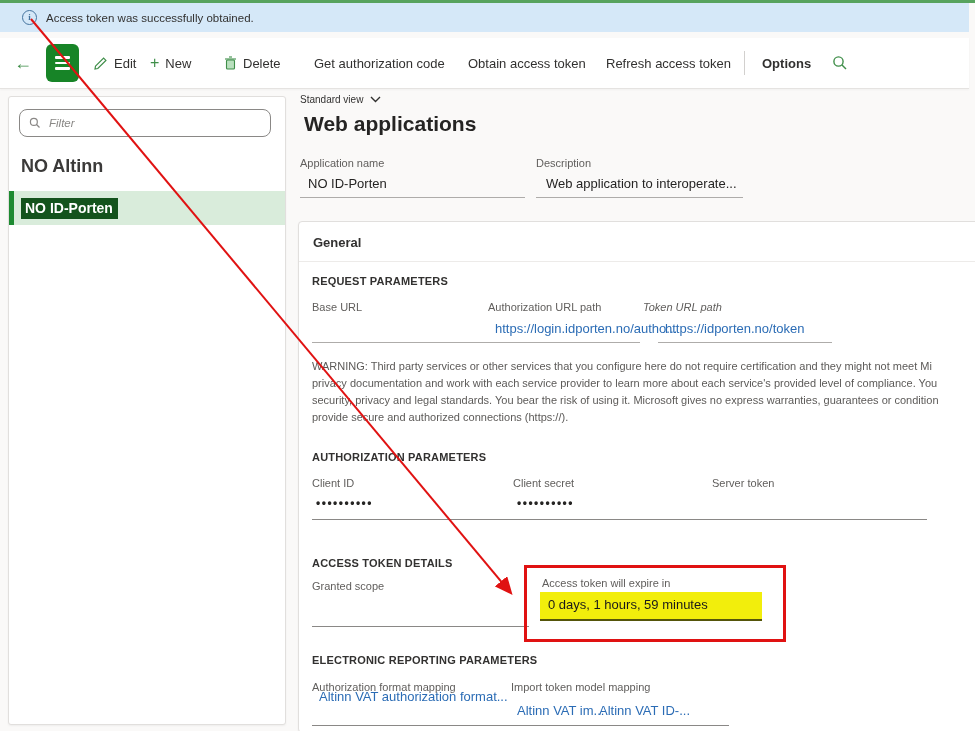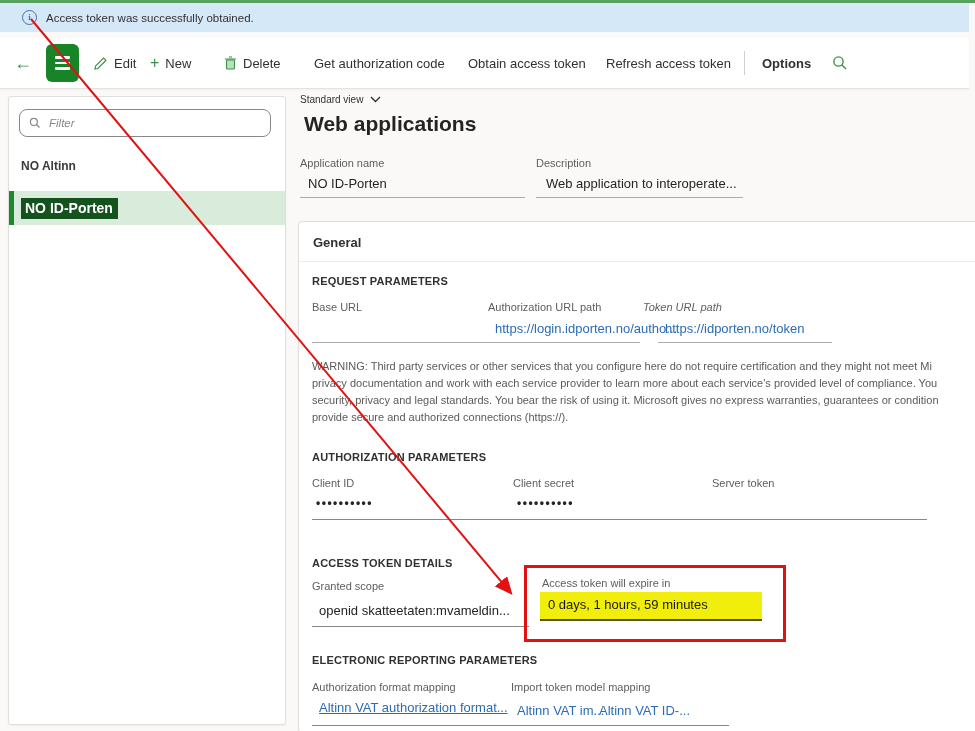--- a/index.html
+++ b/index.html
@@ -21,21 +21,21 @@
   .tb-icon{color:#3f8e49;font-size:16px;}
   #nav-toggle{left:46px;top:6px;height:38px;width:33px;background:#178427;border-radius:6px;display:flex;align-items:center;justify-content:center;flex-direction:column;gap:3px;cursor:pointer;}
   #nav-toggle .bar{width:15px;height:2.5px;background:#fff;border-radius:1px;}
   .tb-divider{position:absolute;top:13px;left:744px;width:1px;height:24px;background:#d2d0ce;}
   
   #left-panel{left:8px;top:96px;width:276px;height:627px;background:#fff;border:1px solid #e1dfdd;border-radius:3px;box-shadow:0 1px 2px rgba(0,0,0,0.05);}
   #filter-box{position:absolute;left:10px;top:12px;width:250px;height:26px;border:1px solid #8a8886;border-radius:8px;background:#fff;display:flex;align-items:center;}
   #filter-input{border:none;outline:none;background:transparent;font-size:11.5px;font-style:italic;color:#605e5c;width:200px;font-family:"Liberation Sans",sans-serif;}
   #filter-input::placeholder{color:#8a8886;}
   .list-item-plain{position:absolute;left:0;top:52px;width:100%;height:34px;display:flex;align-items:center;cursor:pointer;}
-  .list-item-plain span{margin-left:12px;font-size:12px;font-weight:bold;color:#3b3a39;}
+  .list-item-plain span{margin-left:12px;font-size:18px;font-weight:bold;color:#3b3a39;}
   .list-item-selected{position:absolute;left:0;top:94px;width:100%;height:34px;background:#d9ecdb;border-left:5px solid #1d8a31;box-sizing:border-box;display:flex;align-items:center;cursor:pointer;}
   .list-item-selected span{margin-left:7px;font-size:14px;font-weight:bold;color:#fff;background:#14531d;padding:2px 5px 3px 4px;}
   
   #view-selector{left:300px;top:94px;display:flex;align-items:center;gap:7px;font-size:10px;color:#323130;cursor:pointer;}
   #page-title{left:298px;top:112px;font-size:21px;font-weight:bold;color:#252423;margin-left:6px;}
   .lbl{font-size:11px;color:#605e5c;white-space:nowrap;}
   .val{font-size:13px;color:#252423;white-space:nowrap;}
   .link{font-size:13px;color:#2b6cb5;white-space:nowrap;cursor:pointer;}
   .uline{height:1px;background:#aeacaa;}
   .uline-dark{height:1px;background:#8a8886;}
@@ -170,30 +170,29 @@
     <div class="abs dots" style="left:17px;top:274px;">••••••••••</div>
     <div class="abs uline-dark" style="left:13px;top:297px;width:217px;"></div>
     <div class="abs lbl" style="left:214px;top:255px;">Client secret</div>
     <div class="abs dots" style="left:218px;top:274px;">••••••••••</div>
     <div class="abs uline-dark" style="left:214px;top:297px;width:217px;"></div>
     <div class="abs lbl" style="left:413px;top:255px;">Server token</div>
     <div class="abs uline-dark" style="left:413px;top:297px;width:215px;"></div>
 
     <div class="abs sect" style="left:13px;top:335px;">ACCESS TOKEN DETAILS</div>
     <div class="abs lbl" style="left:13px;top:358px;text-align:right;">Granted scope</div>
-    <div class="abs val" style="left:20px;top:381px;">openid skatteetaten:mvameldin...</div>
     <div class="abs uline-dark" style="left:13px;top:404px;width:217px;"></div>
     <div class="abs lbl" style="left:243px;top:355px;">Access token will expire in</div>
     <div id="expire-value-box" class="abs">
       <span class="val">0 days, 1 hours, 59 minutes</span>
     </div>
 
     <div class="abs sect" style="left:13px;top:432px;">ELECTRONIC REPORTING PARAMETERS</div>
     <div class="abs lbl" style="left:13px;top:459px;">Authorization format mapping</div>
-    <div class="abs link" style="left:20px;top:478px;text-decoration:underline;">Altinn VAT authorization format...</div>
+    <div class="abs link" style="left:20px;top:467px;">Altinn VAT authorization format...</div>
     <div class="abs uline-dark" style="left:13px;top:503px;width:216px;"></div>
     <div class="abs lbl" style="left:212px;top:459px;">Import token model mapping</div>
     <div class="abs link" style="left:218px;top:481px;">Altinn VAT im...</div>
     <div class="abs link" style="left:300px;top:481px;">Altinn VAT ID-...</div>
     <div class="abs uline-dark" style="left:212px;top:503px;width:218px;"></div>
   </div>
 
   <div id="anno-rect" class="abs"></div>
 
   <svg id="anno-arrow" class="abs" width="975" height="731" viewBox="0 0 975 731">

